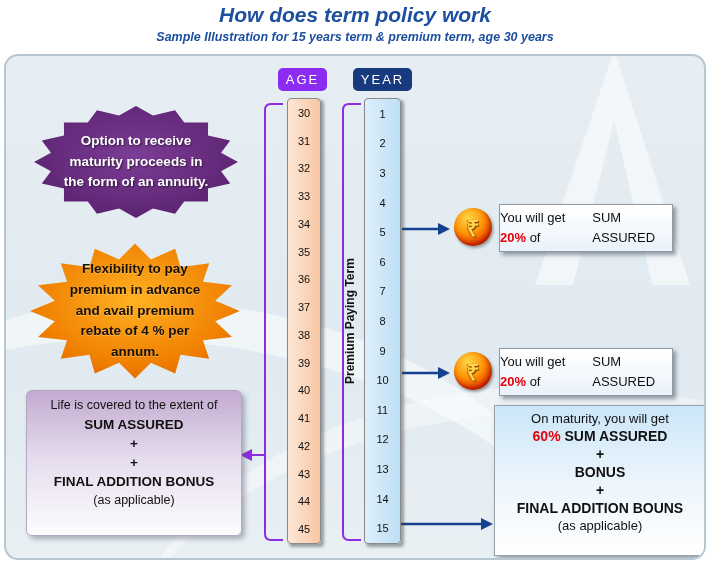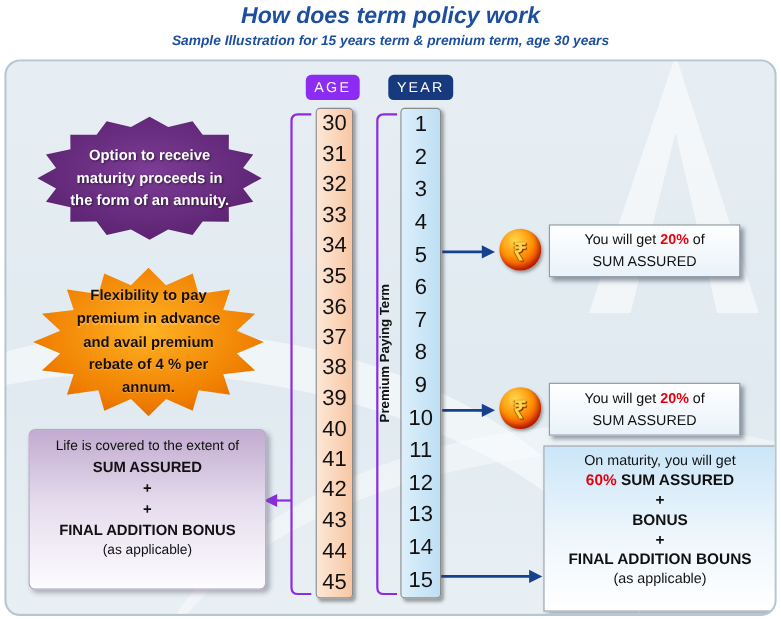--- a/index.html
+++ b/index.html
@@ -32,21 +32,21 @@
           border-radius:5px; color:#fff; font-weight:normal; font-size:13px; letter-spacing:2px; }
   .pill-age  { left:272px; top:12px; width:49px; background:#8c2bf2; }
   .pill-year { left:347px; top:12px; width:59px; background:#17397e; }
 
   
   .col { position:absolute; top:42px; height:446px; display:flex; flex-direction:column;
          border:1px solid #8a8a8a; border-radius:4px; box-shadow:2.5px 2.5px 3px rgba(60,60,60,.45); }
   .age-col  { left:281px; width:34px; background:linear-gradient(90deg,#fde7d6 0%, #f8c7a4 100%); }
   .year-col { left:358px; width:37px; background:linear-gradient(90deg,#ddeffb 0%, #bedff4 100%); }
   .col .cell { flex:1; display:flex; align-items:center; justify-content:center;
-               font-size:20px; color:#111; }
+               font-size:11px; color:#111; }
 
   .ppt-label { position:absolute; left:336px; top:198px; height:134px; width:16px;
                writing-mode:vertical-rl; transform:rotate(180deg);
                display:flex; align-items:center; justify-content:center;
                font-size:12px; font-weight:bold; color:#111; white-space:nowrap; }
 
   
   .burst { position:absolute; }
   .burst svg { position:absolute; left:0; top:0; width:100%; height:100%; }
   .burst-text { position:absolute; inset:0; display:flex; align-items:center; justify-content:center;
@@ -62,21 +62,21 @@
   .life-box { position:absolute; left:20px; top:334px; width:216px; height:146px;
               border:1px solid #b5a6c2; border-radius:6px; padding-top:7px;
               background:linear-gradient(180deg,#c2abd0 0%, #e6ddee 48%, #fdfcfe 100%);
               box-shadow:3px 3px 5px rgba(90,90,110,.45); text-align:center; color:#111; }
   .life-box .rline { font-size:12.5px; margin-bottom:5px; }
   .life-box .bline { font-size:13.5px; font-weight:bold; margin-bottom:4px; }
 
   .payout-box { position:absolute; left:493px; width:174px; height:48px;
                 border:1px solid #8f9aa4; background:linear-gradient(180deg,#ffffff 0%, #e9f2fa 100%);
                 box-shadow:3px 3px 4px rgba(70,80,95,.55);
-                display:flex; flex-direction:column; align-items:center; justify-content:center;
+                display:flex; flex-direction:row; align-items:center; justify-content:center;
                 font-size:13px; color:#111; line-height:1.55; }
   .payout-box .hl { color:#e8000d; font-weight:bold; }
   .payout-1 { top:148px; } .payout-2 { top:292px; }
 
   .maturity-box { position:absolute; left:488px; top:349px; width:212px; height:151px;
                   border:1px solid #97a1aa; padding-top:5px;
                   background:linear-gradient(180deg,#cbe6f8 0%, #eef6fc 55%, #ffffff 100%);
                   box-shadow:3px 3px 5px rgba(70,80,95,.5); text-align:center; color:#111; }
   .maturity-box .rline { font-size:13px; margin-bottom:2px; }
   .maturity-box .bline { font-size:14px; font-weight:bold; margin-bottom:2px; }

